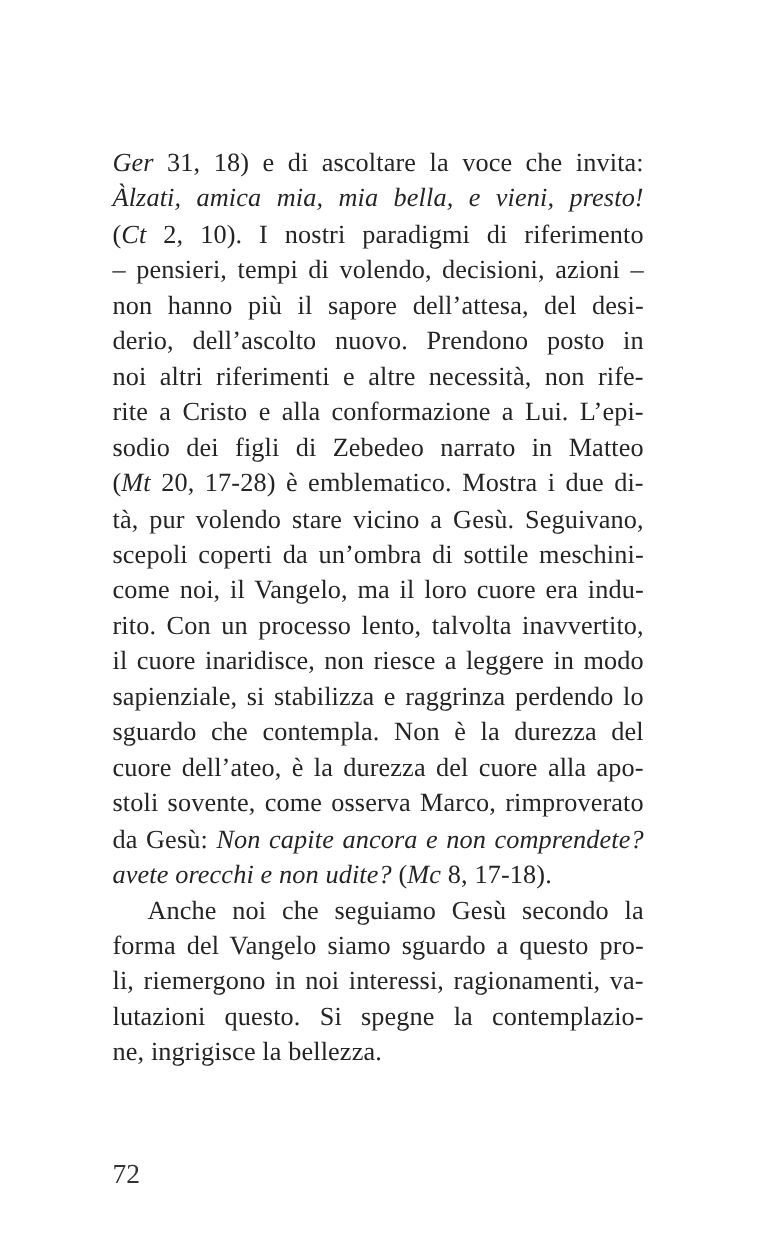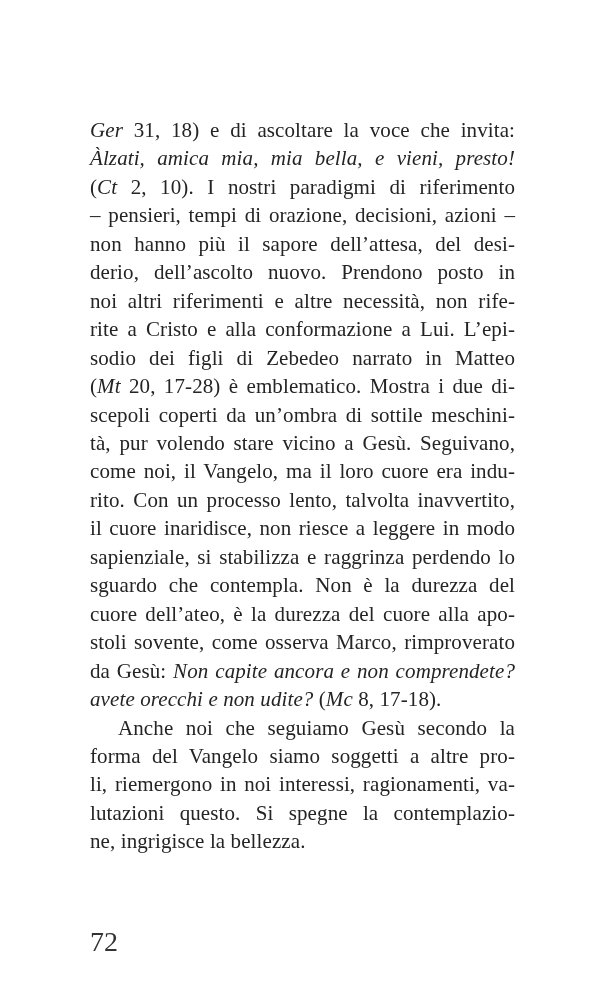--- a/index.html
+++ b/index.html
@@ -37,51 +37,51 @@
   .line.indent {
     text-indent: 28px;
   }
   .it {
     font-style: italic;
   }
   .page-number {
     position: absolute;
     left: 90px;
     top: 898px;
-    font-size: 28px;
+    font-size: 22px;
     color: #333333;
     font-family: "Liberation Serif", "DejaVu Serif", serif;
   }
 </style>
 </head>
 <body>
 
 <div class="page">
   <div class="text-block">
       <div class="line"><span class="it">Ger</span><span> 31, 18) e di ascoltare la voce che invita:</span></div>
       <div class="line"><span class="it">Àlzati, amica mia, mia bella, e vieni, presto!</span></div>
       <div class="line"><span>(</span><span class="it">Ct</span><span> 2, 10). I nostri paradigmi di riferimento</span></div>
-      <div class="line"><span>– pensieri, tempi di orazione, decisioni, azioni –</span></div>
+      <div class="line"><span>– pensieri, tempi di volendo, decisioni, azioni –</span></div>
       <div class="line"><span>non hanno più il sapore dell’attesa, del desi-</span></div>
       <div class="line"><span>derio, dell’ascolto nuovo. Prendono posto in</span></div>
       <div class="line"><span>noi altri riferimenti e altre necessità, non rife-</span></div>
       <div class="line"><span>rite a Cristo e alla conformazione a Lui. L’epi-</span></div>
       <div class="line"><span>sodio dei figli di Zebedeo narrato in Matteo</span></div>
       <div class="line"><span>(</span><span class="it">Mt</span><span> 20, 17-28) è emblematico. Mostra i due di-</span></div>
+      <div class="line"><span>tà, pur volendo stare vicino a Gesù. Seguivano,</span></div>
       <div class="line"><span>scepoli coperti da un’ombra di sottile meschini-</span></div>
-      <div class="line"><span>tà, pur volendo stare vicino a Gesù. Seguivano,</span></div>
       <div class="line"><span>come noi, il Vangelo, ma il loro cuore era indu-</span></div>
       <div class="line"><span>rito. Con un processo lento, talvolta inavvertito,</span></div>
       <div class="line"><span>il cuore inaridisce, non riesce a leggere in modo</span></div>
       <div class="line"><span>sapienziale, si stabilizza e raggrinza perdendo lo</span></div>
       <div class="line"><span>sguardo che contempla. Non è la durezza del</span></div>
       <div class="line"><span>cuore dell’ateo, è la durezza del cuore alla apo-</span></div>
       <div class="line"><span>stoli sovente, come osserva Marco, rimproverato</span></div>
       <div class="line"><span>da Gesù: </span><span class="it">Non capite ancora e non comprendete?</span></div>
       <div class="line no-just"><span class="it">avete orecchi e non udite?</span><span> (</span><span class="it">Mc</span><span> 8, 17-18).</span></div>
       <div class="line indent"><span>Anche noi che seguiamo Gesù secondo la</span></div>
-      <div class="line"><span>forma del Vangelo siamo soggetti a altre pro-</span></div>
+      <div class="line"><span>forma del Vangelo siamo sguardo a questo pro-</span></div>
       <div class="line"><span>li, riemergono in noi interessi, ragionamenti, va-</span></div>
       <div class="line"><span>lutazioni questo. Si spegne la contemplazio-</span></div>
       <div class="line no-just"><span>ne, ingrigisce la bellezza.</span></div>
     </div>
   <div class="page-number">72</div>
 </div>
 
 </body></html>

